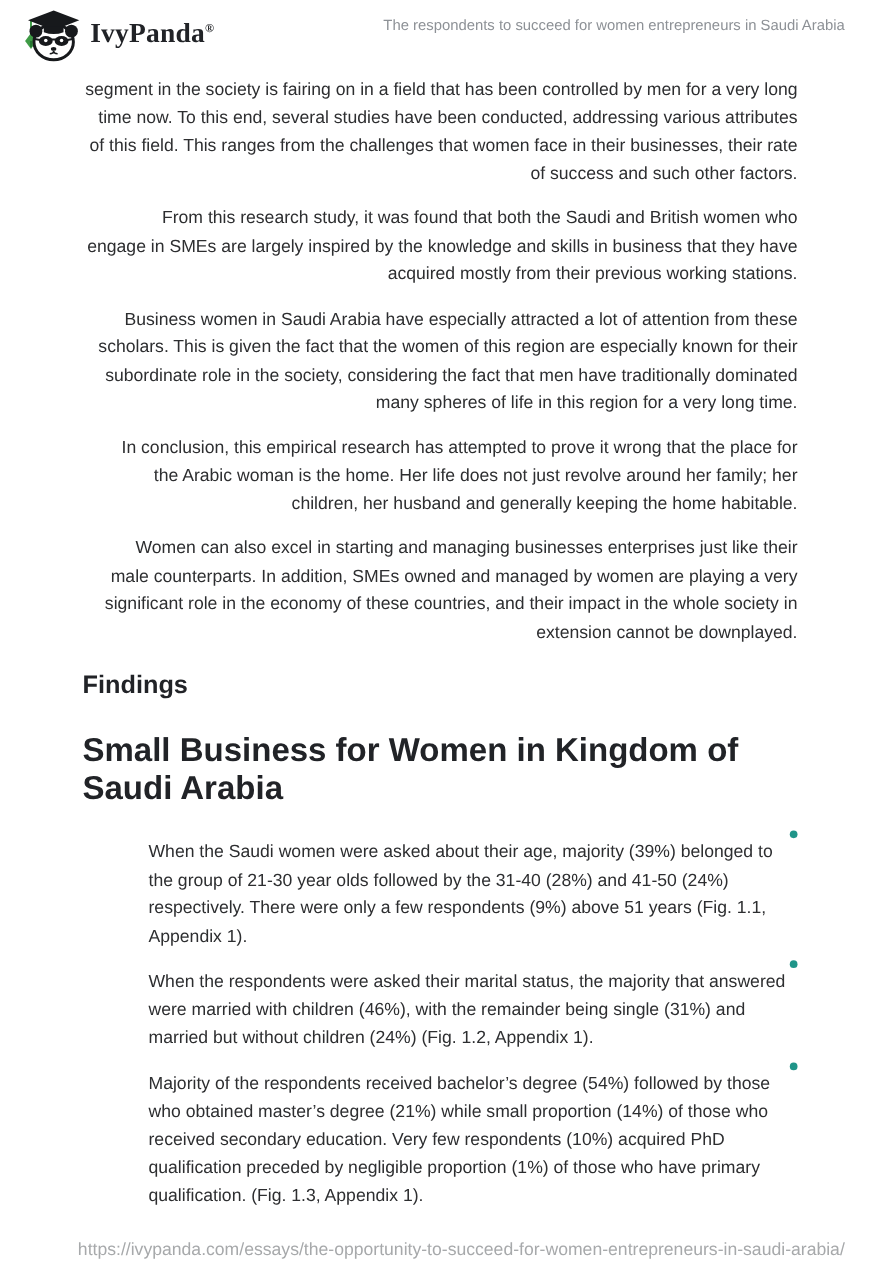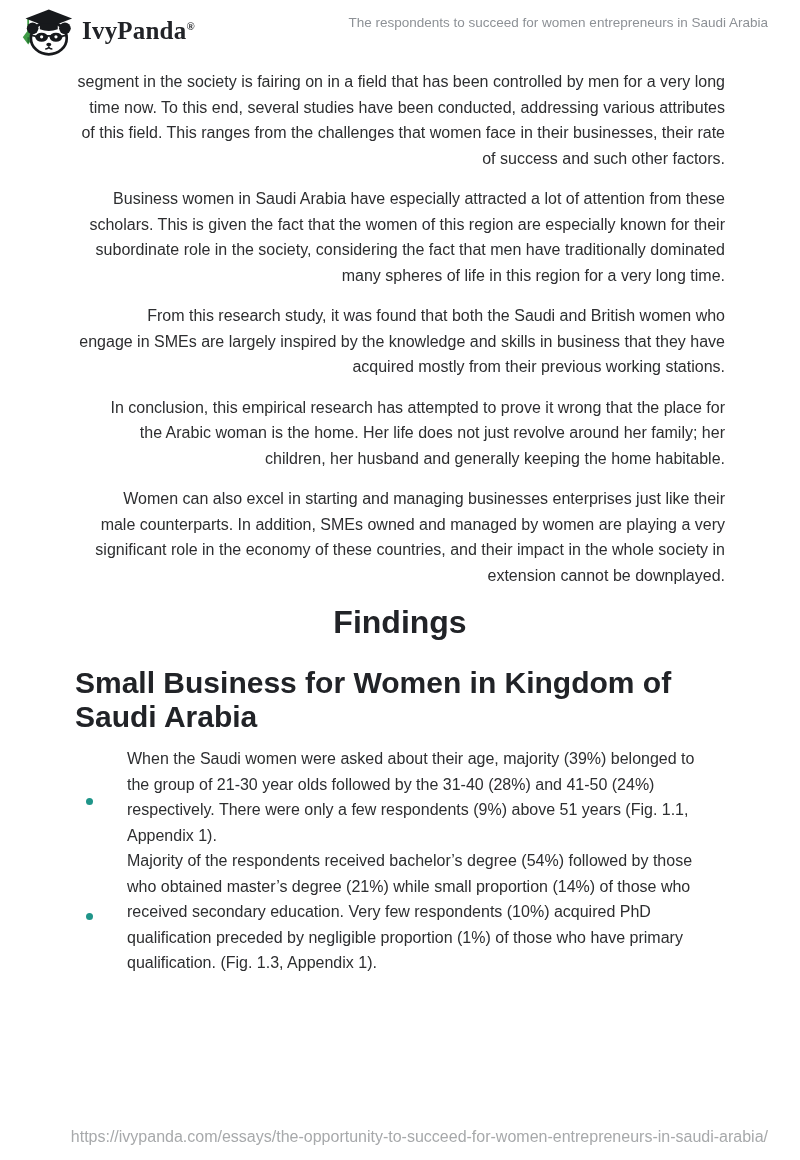--- a/index.html
+++ b/index.html
@@ -56,41 +56,41 @@
   }
   .para {
     font-size: 16px;
     line-height: 25.5px;
     color: var(--body-text, #2d2e30);
     margin-bottom: 15px;
     text-align: right;
   }
   .para.indent { text-indent: 30px; }
   h1.section-heading {
-    font-size: 32px;
+    font-size: 23px;
     line-height: 38px;
     font-weight: 700;
     color: var(--heading-text, #212327);
     margin-top: 5px;
-    text-align: center;
   }
   h2.subsection-heading {
     font-size: 30px;
     line-height: 34px;
     font-weight: 700;
     color: var(--heading-text, #212327);
     margin-top: 25px;
   }
   ul.findings-list {
     list-style: none;
     margin-top: 12px;
   }
   ul.findings-list li {
     display: flex;
-    align-items: center;
+    align-items: flex-end;
+    flex-direction: column;
   }
   .bullet-dot {
     flex: 0 0 auto;
     width: 7px; height: 7px;
     border-radius: 50%;
     background: var(--bullet-dot, #1f9589);
     margin: 9px 0 0 11px;
   }
   .li-text {
     font-size: 16px;
@@ -140,32 +140,36 @@
         <path d="M8 15 L34 5 L60 15 L34 25 Z" fill="#17191c"></path>
         <path d="M24 21 L24 27 Q34 31 44 27 L44 21" fill="#17191c"></path>
       </svg>
       <span class="brand-text"><span>IvyPanda</span><sup>®</sup></span>
     </div>
     <div class="doc-title">The respondents to succeed for women entrepreneurs in Saudi Arabia</div>
   </header>
 
   <main class="main">
     <p class="para">segment in the society is fairing on in a field that has been controlled by men for a very long time now. To this end, several studies have been conducted, addressing various attributes of this field. This ranges from the challenges that women face in their businesses, their rate of success and such other factors.</p>
+    <p class="para indent">From this research study, it was found that both the Saudi and British women who engage in SMEs are largely inspired by the knowledge and skills in business that they have acquired mostly from their previous working stations.</p>
     <p class="para indent">Business women in Saudi Arabia have especially attracted a lot of attention from these scholars. This is given the fact that the women of this region are especially known for their subordinate role in the society, considering the fact that men have traditionally dominated many spheres of life in this region for a very long time.</p>
-    <p class="para indent">From this research study, it was found that both the Saudi and British women who engage in SMEs are largely inspired by the knowledge and skills in business that they have acquired mostly from their previous working stations.</p>
     <p class="para indent">In conclusion, this empirical research has attempted to prove it wrong that the place for the Arabic woman is the home. Her life does not just revolve around her family; her children, her husband and generally keeping the home habitable.</p>
     <p class="para indent">Women can also excel in starting and managing businesses enterprises just like their male counterparts. In addition, SMEs owned and managed by women are playing a very significant role in the economy of these countries, and their impact in the whole society in extension cannot be downplayed.</p>
 
     <h1 class="section-heading">Findings</h1>
     <h2 class="subsection-heading">Small Business for Women in Kingdom of Saudi Arabia</h2>
 
     <ul class="findings-list">
       <li>
         <span class="bullet-dot"></span>
         <span class="li-text">When the Saudi women were asked about their age, majority (39%) belonged to the group of 21-30 year olds followed by the 31-40 (28%) and 41-50 (24%) respectively. There were only a few respondents (9%) above 51 years (Fig. 1.1, Appendix 1).</span>
+      </li>
+      <li>
+        <span class="bullet-dot"></span>
+        <span class="li-text">When the respondents were asked their marital status, the majority that answered were married with children (46%), with the remainder being single (31%) and married but without children (24%) (Fig. 1.2, Appendix 1).</span>
       </li>
       <li>
         <span class="bullet-dot"></span>
         <span class="li-text">Majority of the respondents received bachelor’s degree (54%) followed by those who obtained master’s degree (21%) while small proportion (14%) of those who received secondary education. Very few respondents (10%) acquired PhD qualification preceded by negligible proportion (1%) of those who have primary qualification. (Fig. 1.3, Appendix 1).</span>
       </li>
     </ul>
   </main>
 
   <footer class="footer">
     <span>https://ivypanda.com/essays/the-opportunity-to-succeed-for-women-entrepreneurs-in-saudi-arabia/</span>

